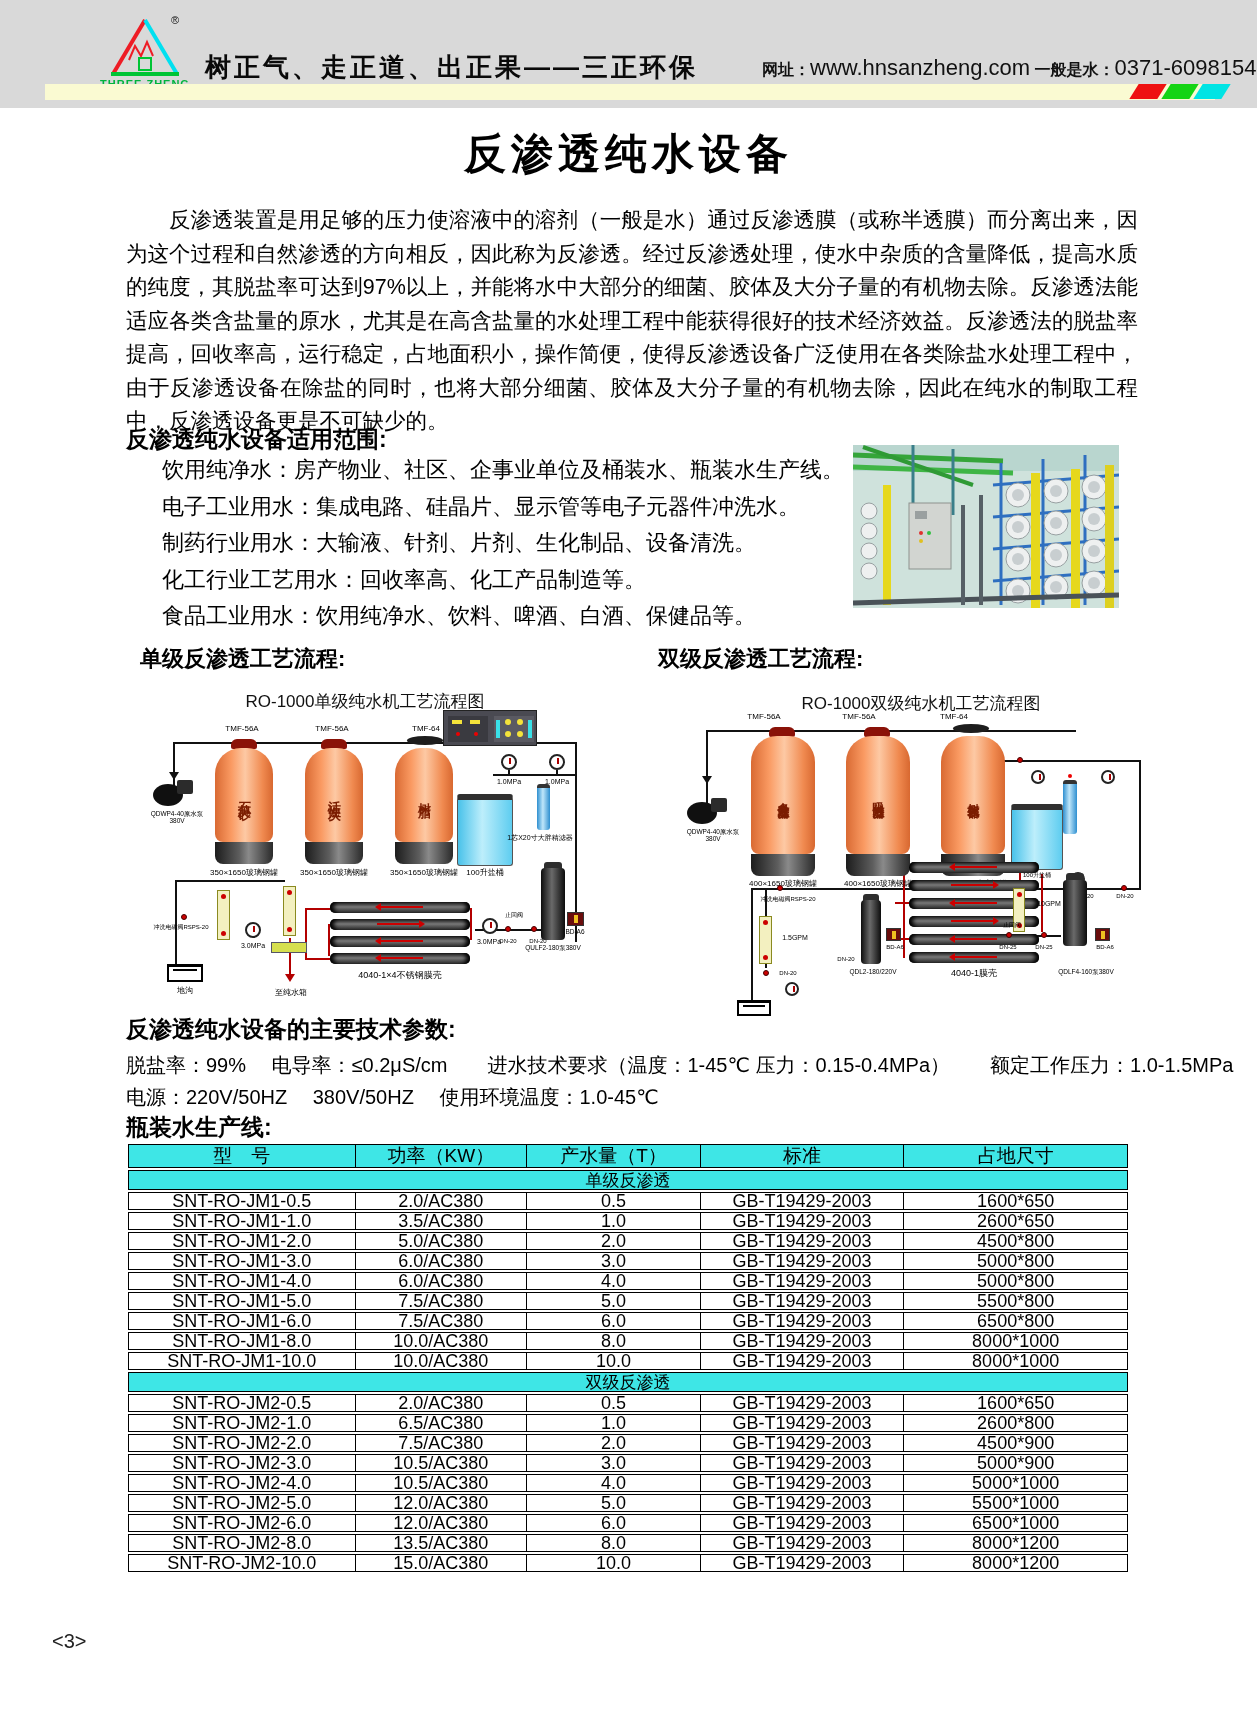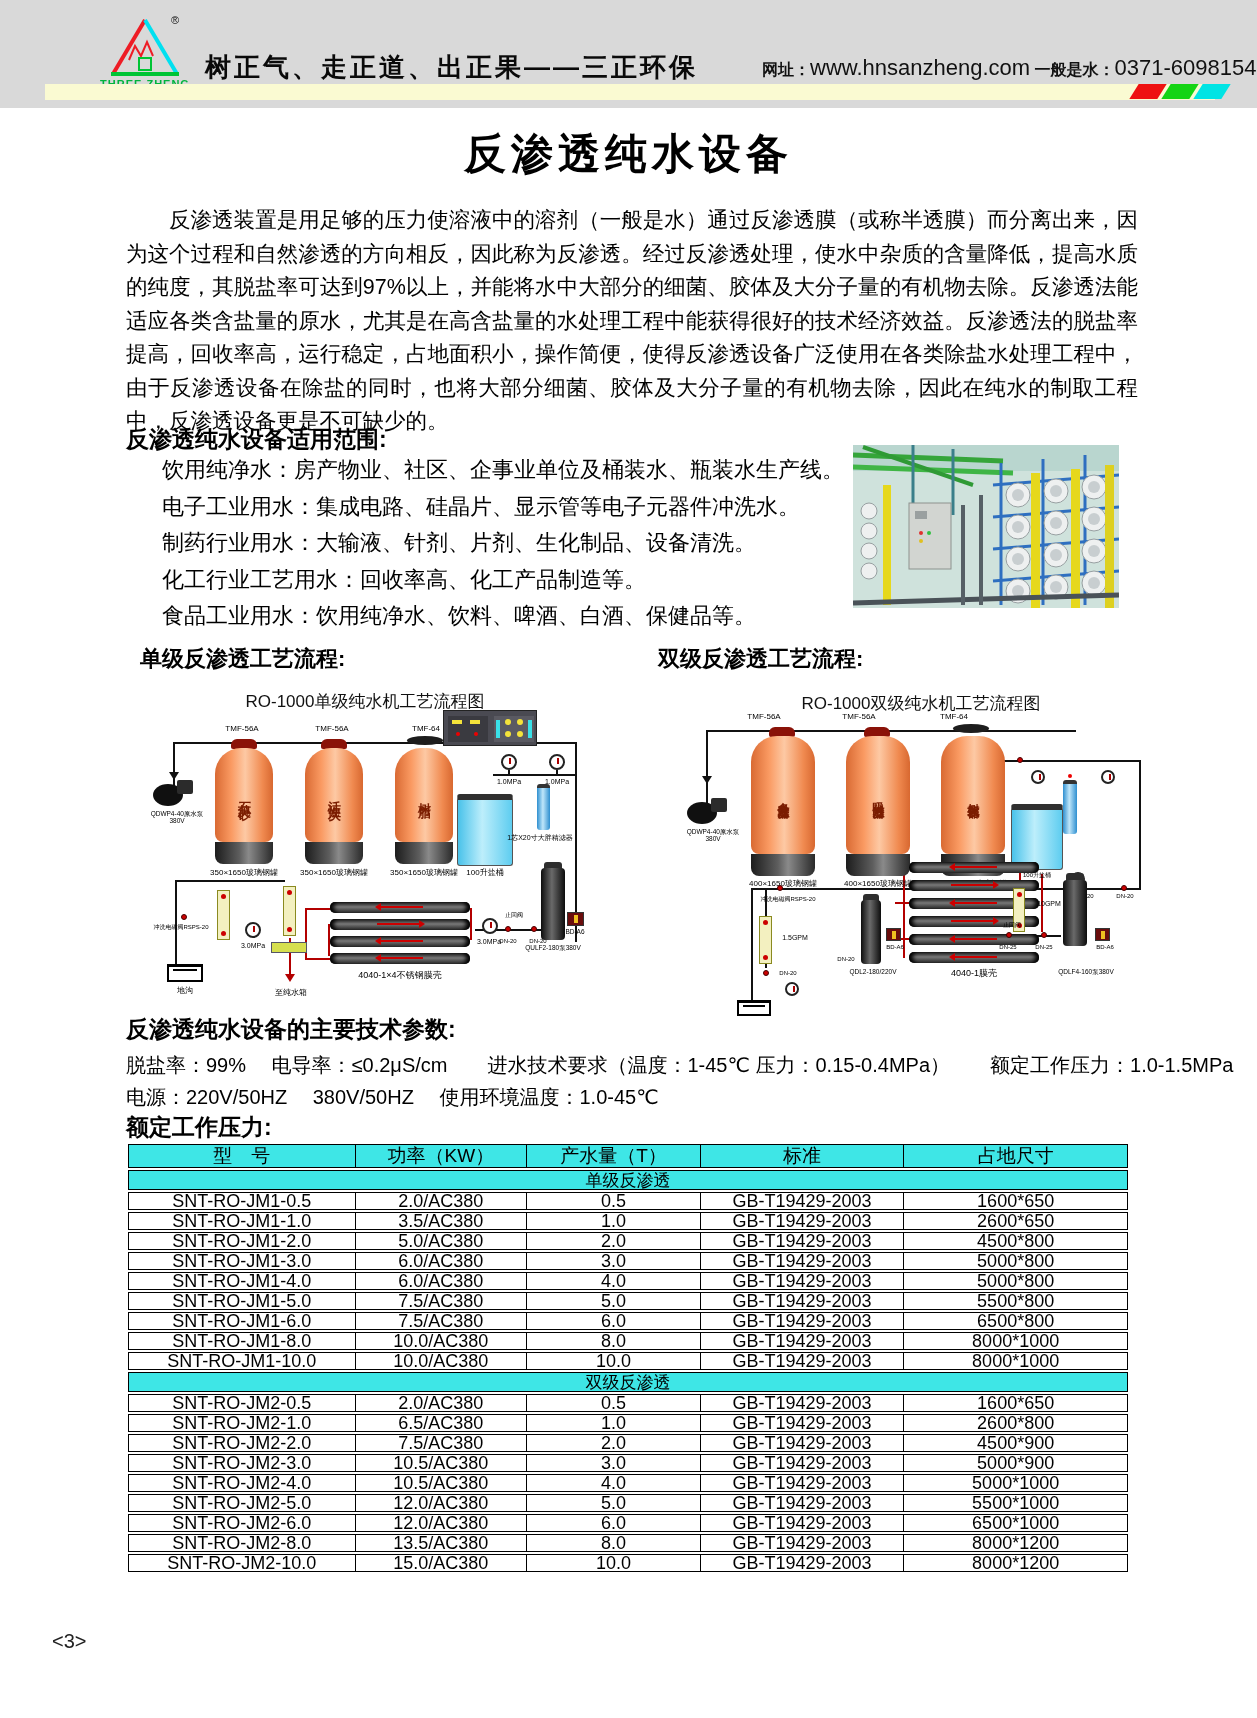--- a/index.html
+++ b/index.html
@@ -431,21 +431,21 @@
     <div class="pumpv-cap" style="left:385px;top:197px;width:18px;height:8px;"></div>
     <div class="pumpv" style="left:382px;top:204px;width:24px;height:66px;"></div>
     <div class="bdbox" style="left:414px;top:252px;width:15px;height:13px;"></div>
     <div class="cpn t6" style="left:410px;top:268px;width:28px;">BD-A6</div>
     <div class="cpn t65" style="left:362px;top:292px;width:86px;">QDLF4-160泵380V</div>
   </div>
 
   <div class="h-bold" style="left:126px;top:1014px;">反渗透纯水设备的主要技术参数:</div>
   <div class="params-line" style="top:1052px;">脱盐率：99%　 电导率：≤0.2μS/cm　　进水技术要求（温度：1-45℃ 压力：0.15-0.4MPa）　　额定工作压力：1.0-1.5MPa</div>
   <div class="params-line" style="top:1084px;">电源：220V/50HZ　 380V/50HZ　 使用环境温度：1.0-45℃</div>
-  <div class="h-bold" style="left:126px;top:1112px;">额定工作压力:</div>
+  <div class="h-bold" style="left:126px;top:1112px;">瓶装水生产线:</div>
 
   <div class="ptable">
     <div class="trow thead">
       <div class="tc c0">型　号</div>
       <div class="tc c1">功率（KW）</div>
       <div class="tc c2">产水量（T）</div>
       <div class="tc c3">标准</div>
       <div class="tc c4">占地尺寸</div>
     </div>
 

